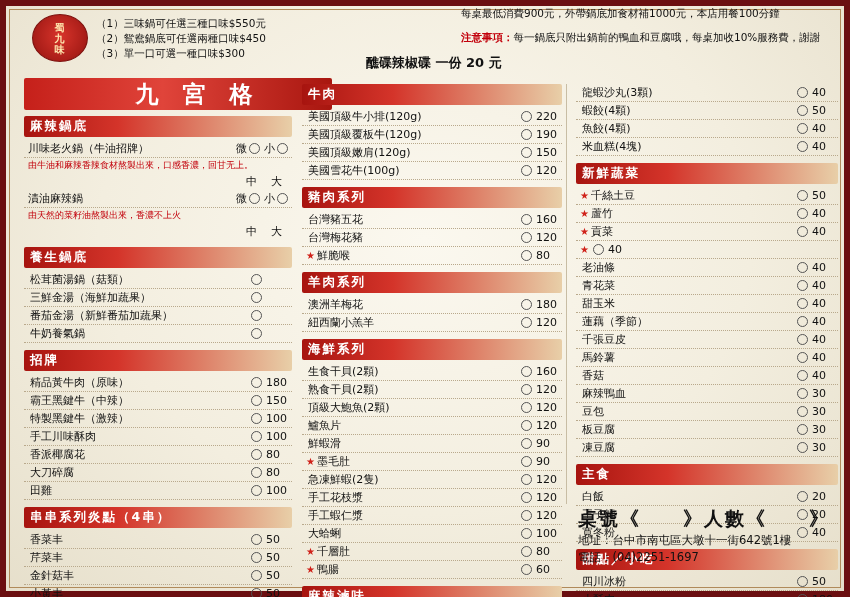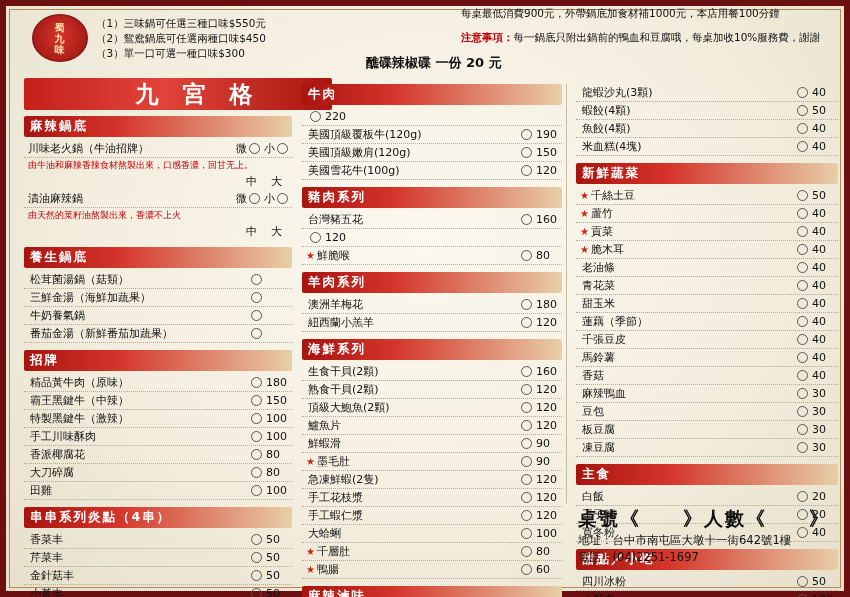--- a/index.html
+++ b/index.html
@@ -161,27 +161,27 @@
           <span class="pr"></span>
         </div>
         <div class="row">
           <span class="star" style="visibility: hidden;"></span>
           <span class="nm">三鮮金湯（海鮮加蔬果）</span>
           <span class="circ"></span>
           <span class="pr"></span>
         </div>
         <div class="row">
           <span class="star" style="visibility: hidden;"></span>
+          <span class="nm">番茄金湯（新鮮番茄加蔬果）</span>
+          <span class="circ"></span>
+          <span class="pr"></span>
+        </div>
+        <div class="row">
+          <span class="star" style="visibility: hidden;"></span>
           <span class="nm">牛奶養氣鍋</span>
-          <span class="circ"></span>
-          <span class="pr"></span>
-        </div>
-        <div class="row">
-          <span class="star" style="visibility: hidden;"></span>
-          <span class="nm">番茄金湯（新鮮番茄加蔬果）</span>
           <span class="circ"></span>
           <span class="pr"></span>
         </div>
       </div>
       <div class="secthead">招牌</div>
       <div class="items">
         <div class="row">
           <span class="star" style="visibility: hidden;"></span>
           <span class="nm">精品黃牛肉（原味）</span>
           <span class="circ"></span>
@@ -250,20 +250,21 @@
           <span class="circ"></span>
           <span class="pr">50</span>
         </div>
       </div>
     </div>
   <div class="col col2">
       <div class="secthead">牛肉</div>
       <div class="items">
         <div class="row">
           <span class="star" style="visibility: hidden;"></span>
+          <span class="nm">美國頂級牛小排(120g)</span>
           <span class="circ"></span>
           <span class="pr">220</span>
         </div>
         <div class="row">
           <span class="star" style="visibility: hidden;"></span>
           <span class="nm">美國頂級覆板牛(120g)</span>
           <span class="circ"></span>
           <span class="pr">190</span>
         </div>
         <div class="row">
@@ -282,20 +283,21 @@
       <div class="secthead">豬肉系列</div>
       <div class="items">
         <div class="row">
           <span class="star" style="visibility: hidden;"></span>
           <span class="nm">台灣豬五花</span>
           <span class="circ"></span>
           <span class="pr">160</span>
         </div>
         <div class="row">
           <span class="star" style="visibility: hidden;"></span>
+          <span class="nm">台灣梅花豬</span>
           <span class="circ"></span>
           <span class="pr">120</span>
         </div>
         <div class="row">
           <span class="star">★</span>
           <span class="nm">鮮脆喉</span>
           <span class="circ"></span>
           <span class="pr">80</span>
         </div>
       </div>
@@ -433,21 +435,20 @@
           <span class="pr">40</span>
         </div>
         <div class="row">
           <span class="star">★</span>
           <span class="nm">貢菜</span>
           <span class="circ"></span>
           <span class="pr">40</span>
         </div>
         <div class="row">
           <span class="star">★</span>
-          <span class="nm">脆木耳</span>
           <span class="circ"></span>
           <span class="pr">40</span>
         </div>
         <div class="row">
           <span class="star" style="visibility: hidden;"></span>
           <span class="nm">老油條</span>
           <span class="circ"></span>
           <span class="pr">40</span>
         </div>
         <div class="row">

